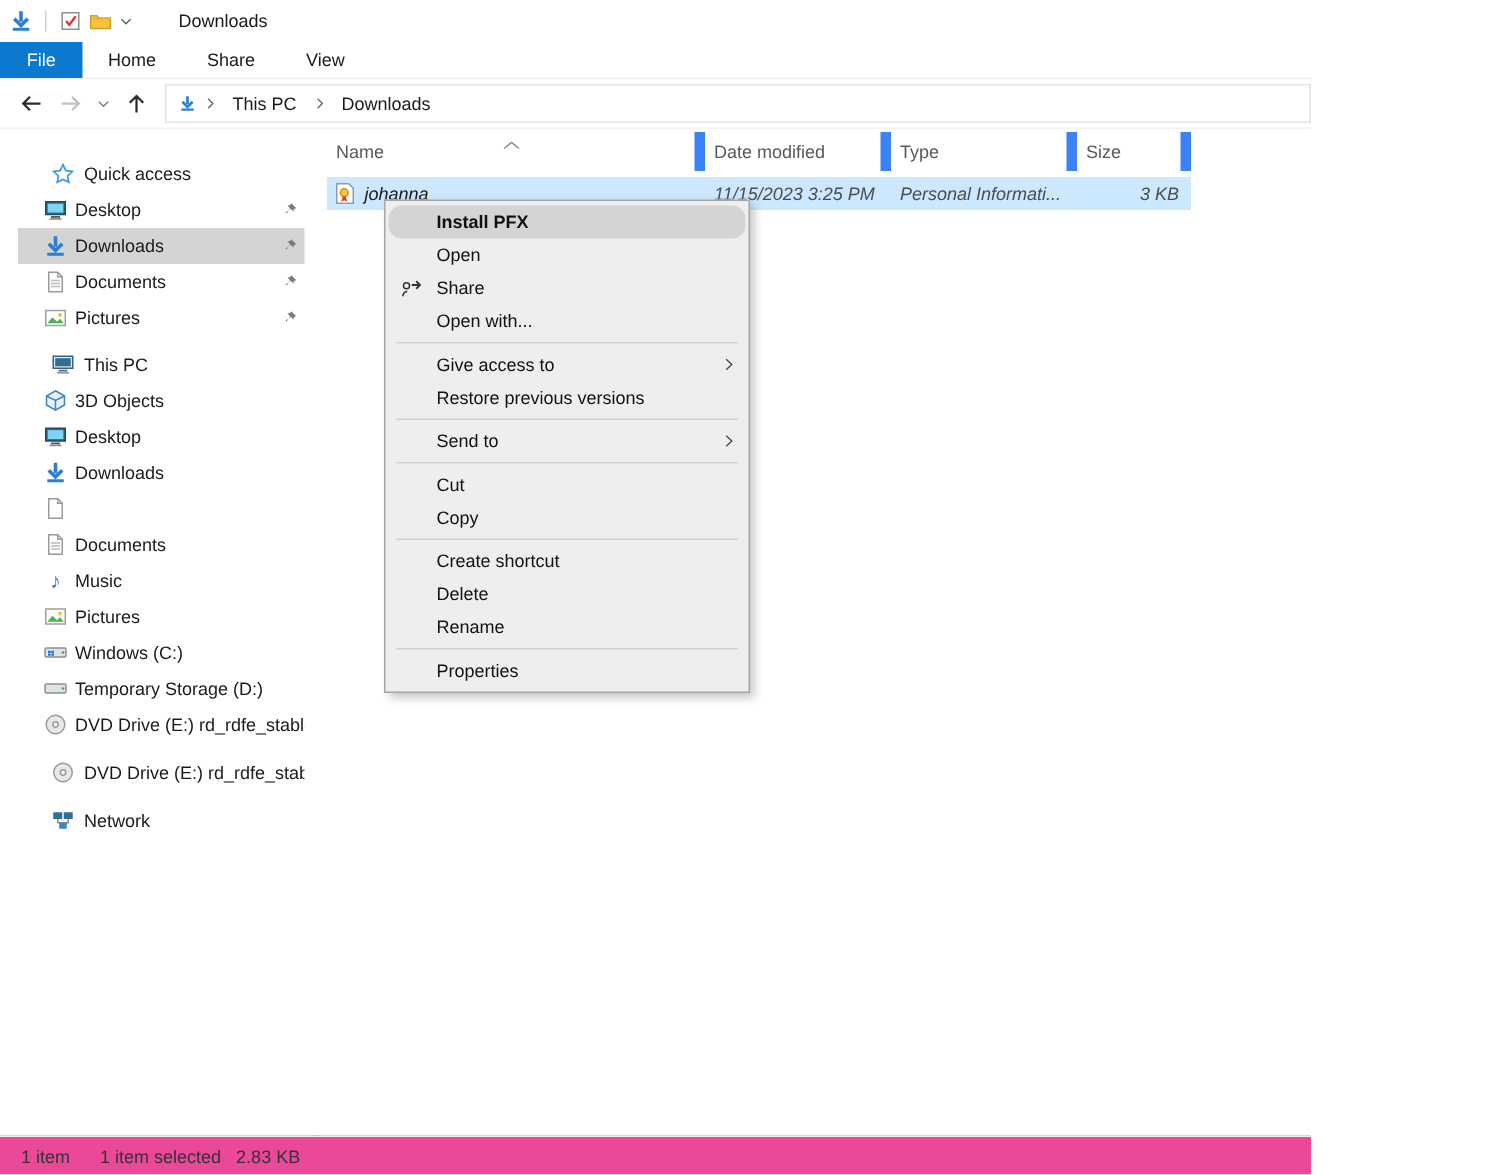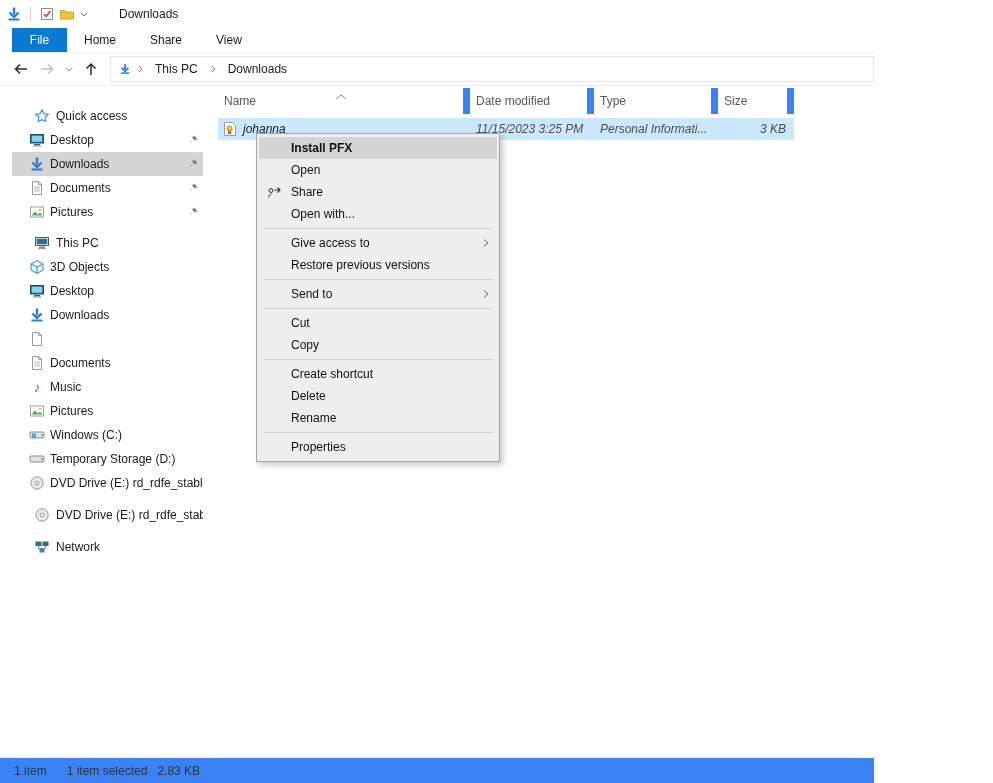--- a/index.html
+++ b/index.html
@@ -8,21 +8,21 @@
 
   
   .titlebar { position:absolute; top:0; left:0; right:0; height:28px; display:flex; align-items:center; padding-left:6px; gap:4px; background:#fff; }
   .qat-sep { width:1px; height:14px; background:#cfcfcf; margin:0 4px; }
   .title-text { margin-left:26px; color:#1a1a1a; }
   .ic16 { width:16px; height:16px; display:block; }
   .ic12 { width:12px; height:12px; display:block; }
   .ic10 { width:10px; height:10px; display:block; }
 
   
-  .ribbon { position:absolute; top:28px; left:12px; right:0; height:25px; display:flex; background:#fff; border-bottom:1px solid #f0f0f0; }
+  .ribbon { position:absolute; top:28px; left:0; right:0; height:25px; display:flex; background:#fff; border-bottom:1px solid #f0f0f0; }
   .tab { display:flex; align-items:center; padding:0 17px; color:#1a1a1a; }
   .tab-file { width:55px; padding:0; justify-content:center; background:#0b79d0; color:#fff; }
 
   
   .navbar { position:absolute; top:53px; left:0; right:0; height:33px; display:flex; align-items:center; padding-left:8px; border-bottom:1px solid #f2f2f2; background:#fff; }
   .nav-btn { width:26px; height:26px; display:flex; align-items:center; justify-content:center; }
   .nav-btn.small { width:18px; }
   .addressbar { flex:1; height:26px; margin-left:6px; border:1px solid #e4e4e6; background:#fff; display:flex; align-items:center; padding-left:8px; gap:2px; }
   .crumb { padding:0 6px; color:#1a1a1a; }
   .crumb-sep { display:flex; align-items:center; padding:0 2px; }
@@ -54,27 +54,27 @@
   .cell.name { width:252px; gap:5px; padding-left:4px; overflow:hidden; }
   .cell.date { width:124px; color:#4d4d4d; }
   .cell.type { width:124px; color:#4d4d4d; }
   .cell.size { width:76px; justify-content:flex-end; padding-right:8px; color:#4d4d4d; }
   .fname { color:#1a1a1a; white-space:nowrap; }
 
   
   .context-menu { position:absolute; left:256px; top:133px; width:244px; background:#eeeeee; border:1px solid #a6a6a6; box-shadow:3px 3px 6px rgba(0,0,0,0.22); padding:3px 0; z-index:10; }
   .menu-item { height:22px; display:flex; align-items:center; padding-left:34px; position:relative; color:#111; }
   .menu-item.default { font-weight:bold; }
-  .menu-item.highlight { background:#d4d4d4; margin:0 2px; padding-left:32px; }
+  .menu-item.highlight { background:#d4d4d4; margin:0 2px; padding-left:32px;border-radius:9px; }
   .mi-icon { position:absolute; left:9px; top:3px; }
   .submenu-arrow { position:absolute; right:8px; top:6px; }
   .menu-sep { height:1px; background:#d2d2d2; margin:3px 7px; }
 
   
-  .statusbar { position:absolute; bottom:0; left:0; right:0; height:26px; border-top:1px solid #f0f0f0; display:flex; align-items:center; padding-left:14px; color:#333; background:#3b82f6; }
+  .statusbar { position:absolute; bottom:0; left:0; right:0; height:26px; border-top:1px solid #f0f0f0; display:flex; align-items:center; padding-left:14px; color:#333; background:#ec4899; }
   .sb-count { margin-right:20px; }
   .sb-size { margin-left:10px; }
 </style>
 </head>
 <body>
 
 <div class="win">
 
   <div class="titlebar">
     <span>

